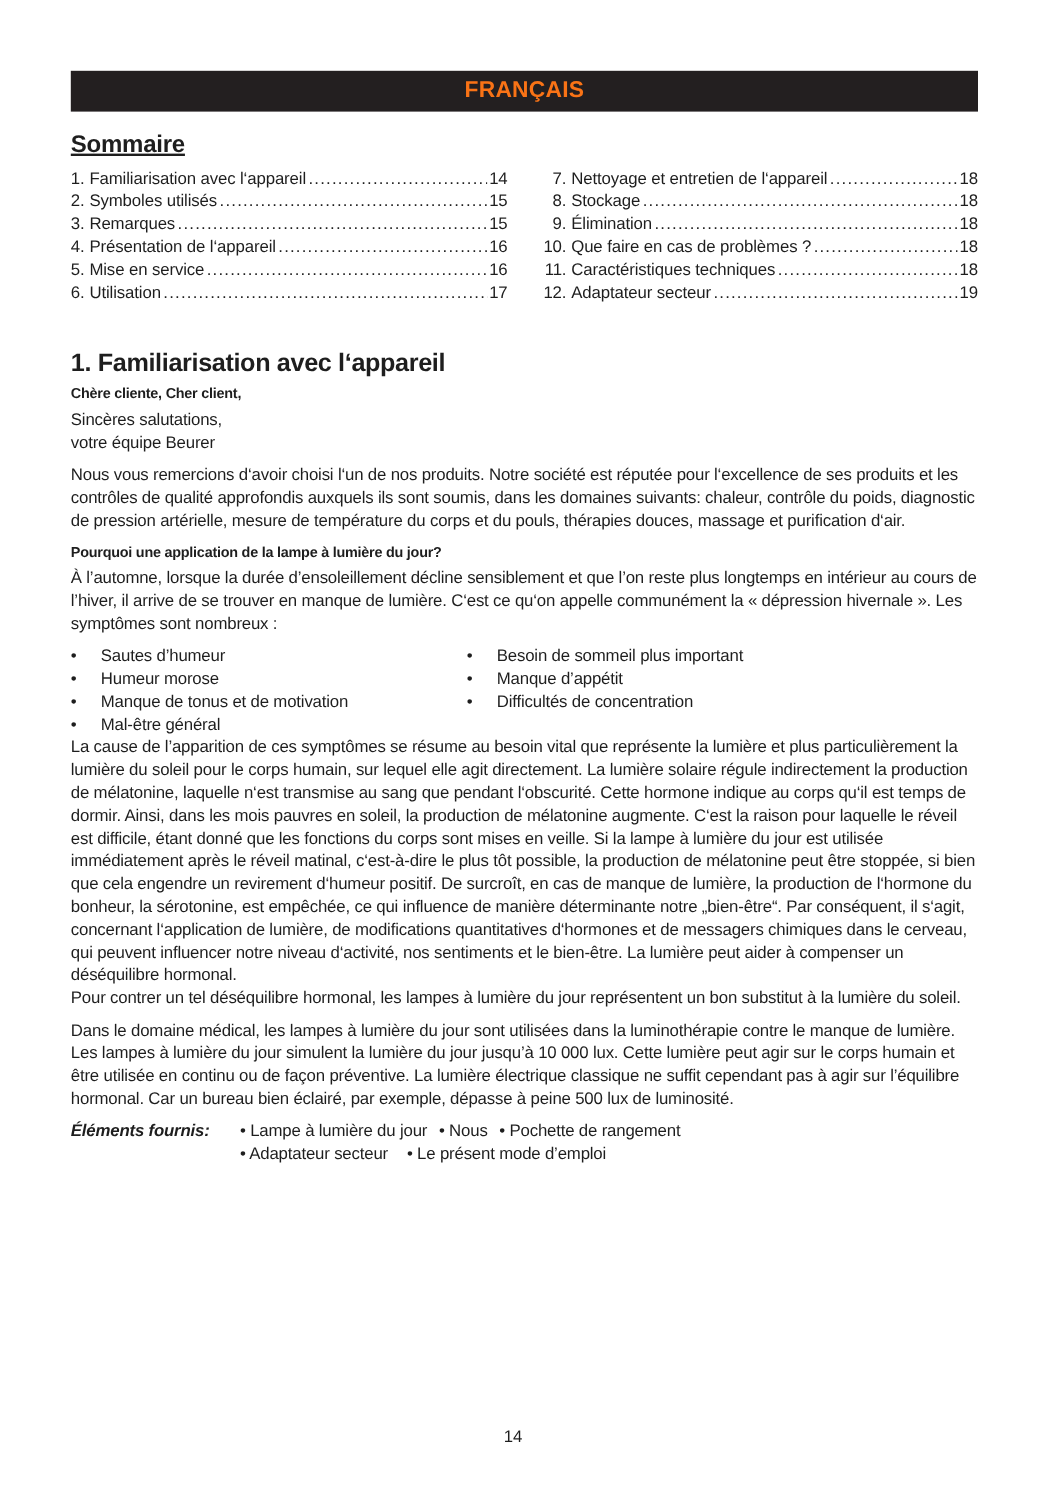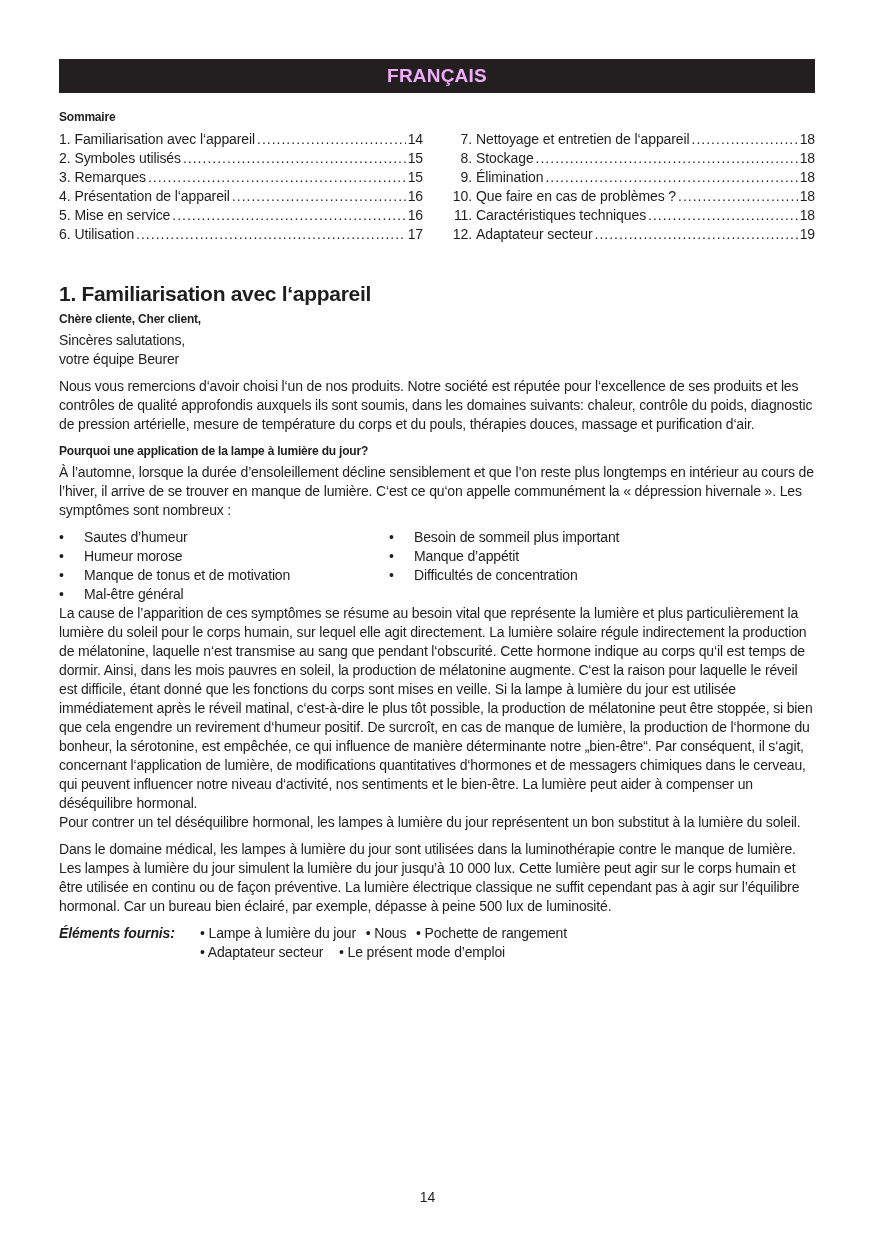--- a/index.html
+++ b/index.html
@@ -2,24 +2,24 @@
 <html><head>
 <meta charset="utf-8">
 <style>
   html, body { margin: 0; padding: 0; background: #ffffff; }
   body {
     width: 875px; height: 1241px; position: relative; overflow: hidden;
     font-family: "Liberation Sans", sans-serif; color: #1e1e1e;
   }
   .page { position: absolute; left: 59px; top: 59px; width: 756px; }
   .lang-bar {
-    background: #231f20; color: #f0abfc; height: 34px; line-height: 34px;
+    background: #231f20; color: #f97316; height: 34px; line-height: 34px;
     text-align: center; font-weight: bold; font-size: 19px; letter-spacing: 0.2px;
   }
-  .toc-title { font-weight: bold; font-size: 12px; margin: 17px 0 6px 0; letter-spacing: -0.2px; }
+  .toc-title { font-weight: bold; font-size: 20px; margin: 17px 0 6px 0; letter-spacing: -0.2px; text-decoration: underline; }
   .toc { display: flex; justify-content: space-between; }
   .toc-col { width: 364px; }
   .toc-col.right { width: 366px; }
   .toc-row { display: flex; font-size: 14px; line-height: 19px; white-space: nowrap; letter-spacing: -0.1px; }
   .toc-row .num { display: inline-block; }
   .toc-col.right .num { width: 23px; text-align: right; margin-right: 4px; }
   .toc-col.left .num { margin-right: 4px; }
   .toc-row .dots { flex: 1; overflow: hidden; margin: 0 2px; }
   .toc-row .dots::before {
     content: "..................................................................................................................................................";

